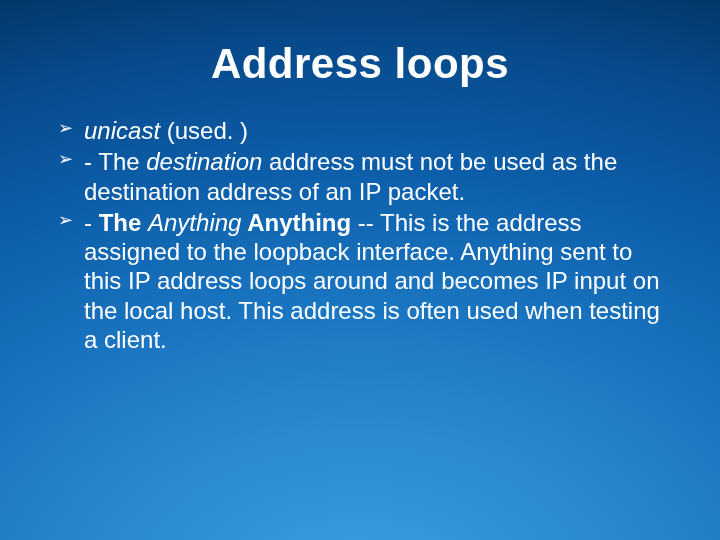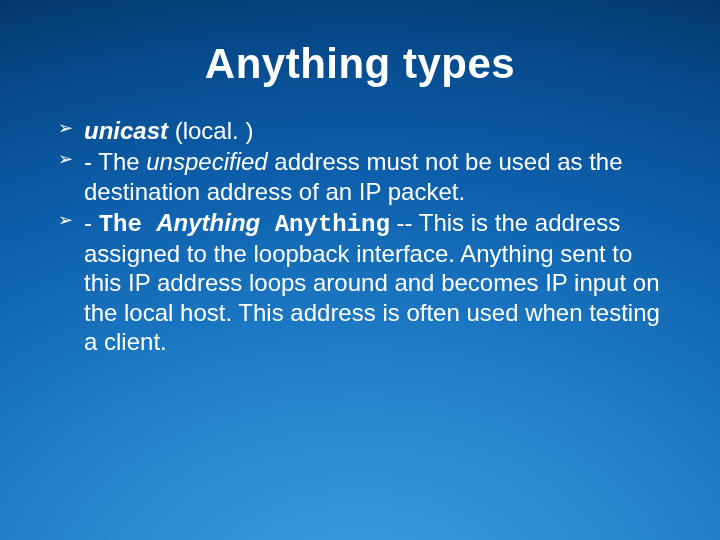--- a/index.html
+++ b/index.html
@@ -45,33 +45,33 @@
     margin-bottom: 2px;
   }
   .bullets li::before {
     content: "➢";
     position: absolute;
     left: 0;
     top: 2px;
     font-size: 18px;
     color: #ffffff;
   }
-  .b-italic { font-style: italic; font-weight: bold; }
+  .b-italic { font-style: italic; font-weight: normal; }
   .italic { font-style: italic; }
-  .bold { font-weight: bold; font-family: Liberation Mono, monospace; }
+  .bold { font-weight: bold; }
 </style>
 </head>
 <body>
 
 <div class="slide">
-  <h1 class="title">Anything types</h1>
+  <h1 class="title">Address loops</h1>
   <ul class="bullets">
     <li>
-      <span class="b-italic">unicast</span><span>  (local. )</span>
+      <span class="b-italic">unicast</span><span>  (used. )</span>
     </li>
     <li>
-      <span> - The </span><span class="italic">unspecified</span><span> address must not be used as the destination address of an IP packet.</span>
+      <span> - The </span><span class="italic">destination</span><span> address must not be used as the destination address of an IP packet.</span>
     </li>
     <li>
       <span> - </span><span class="bold">The </span><span class="b-italic">Anything</span><span class="bold"> Anything</span><span> -- This is the address assigned to the loopback interface. Anything sent to this IP address loops around and becomes IP input on the local host. This address is often used when testing a client.</span>
     </li>
   </ul>
 </div>
 
 </body></html>

